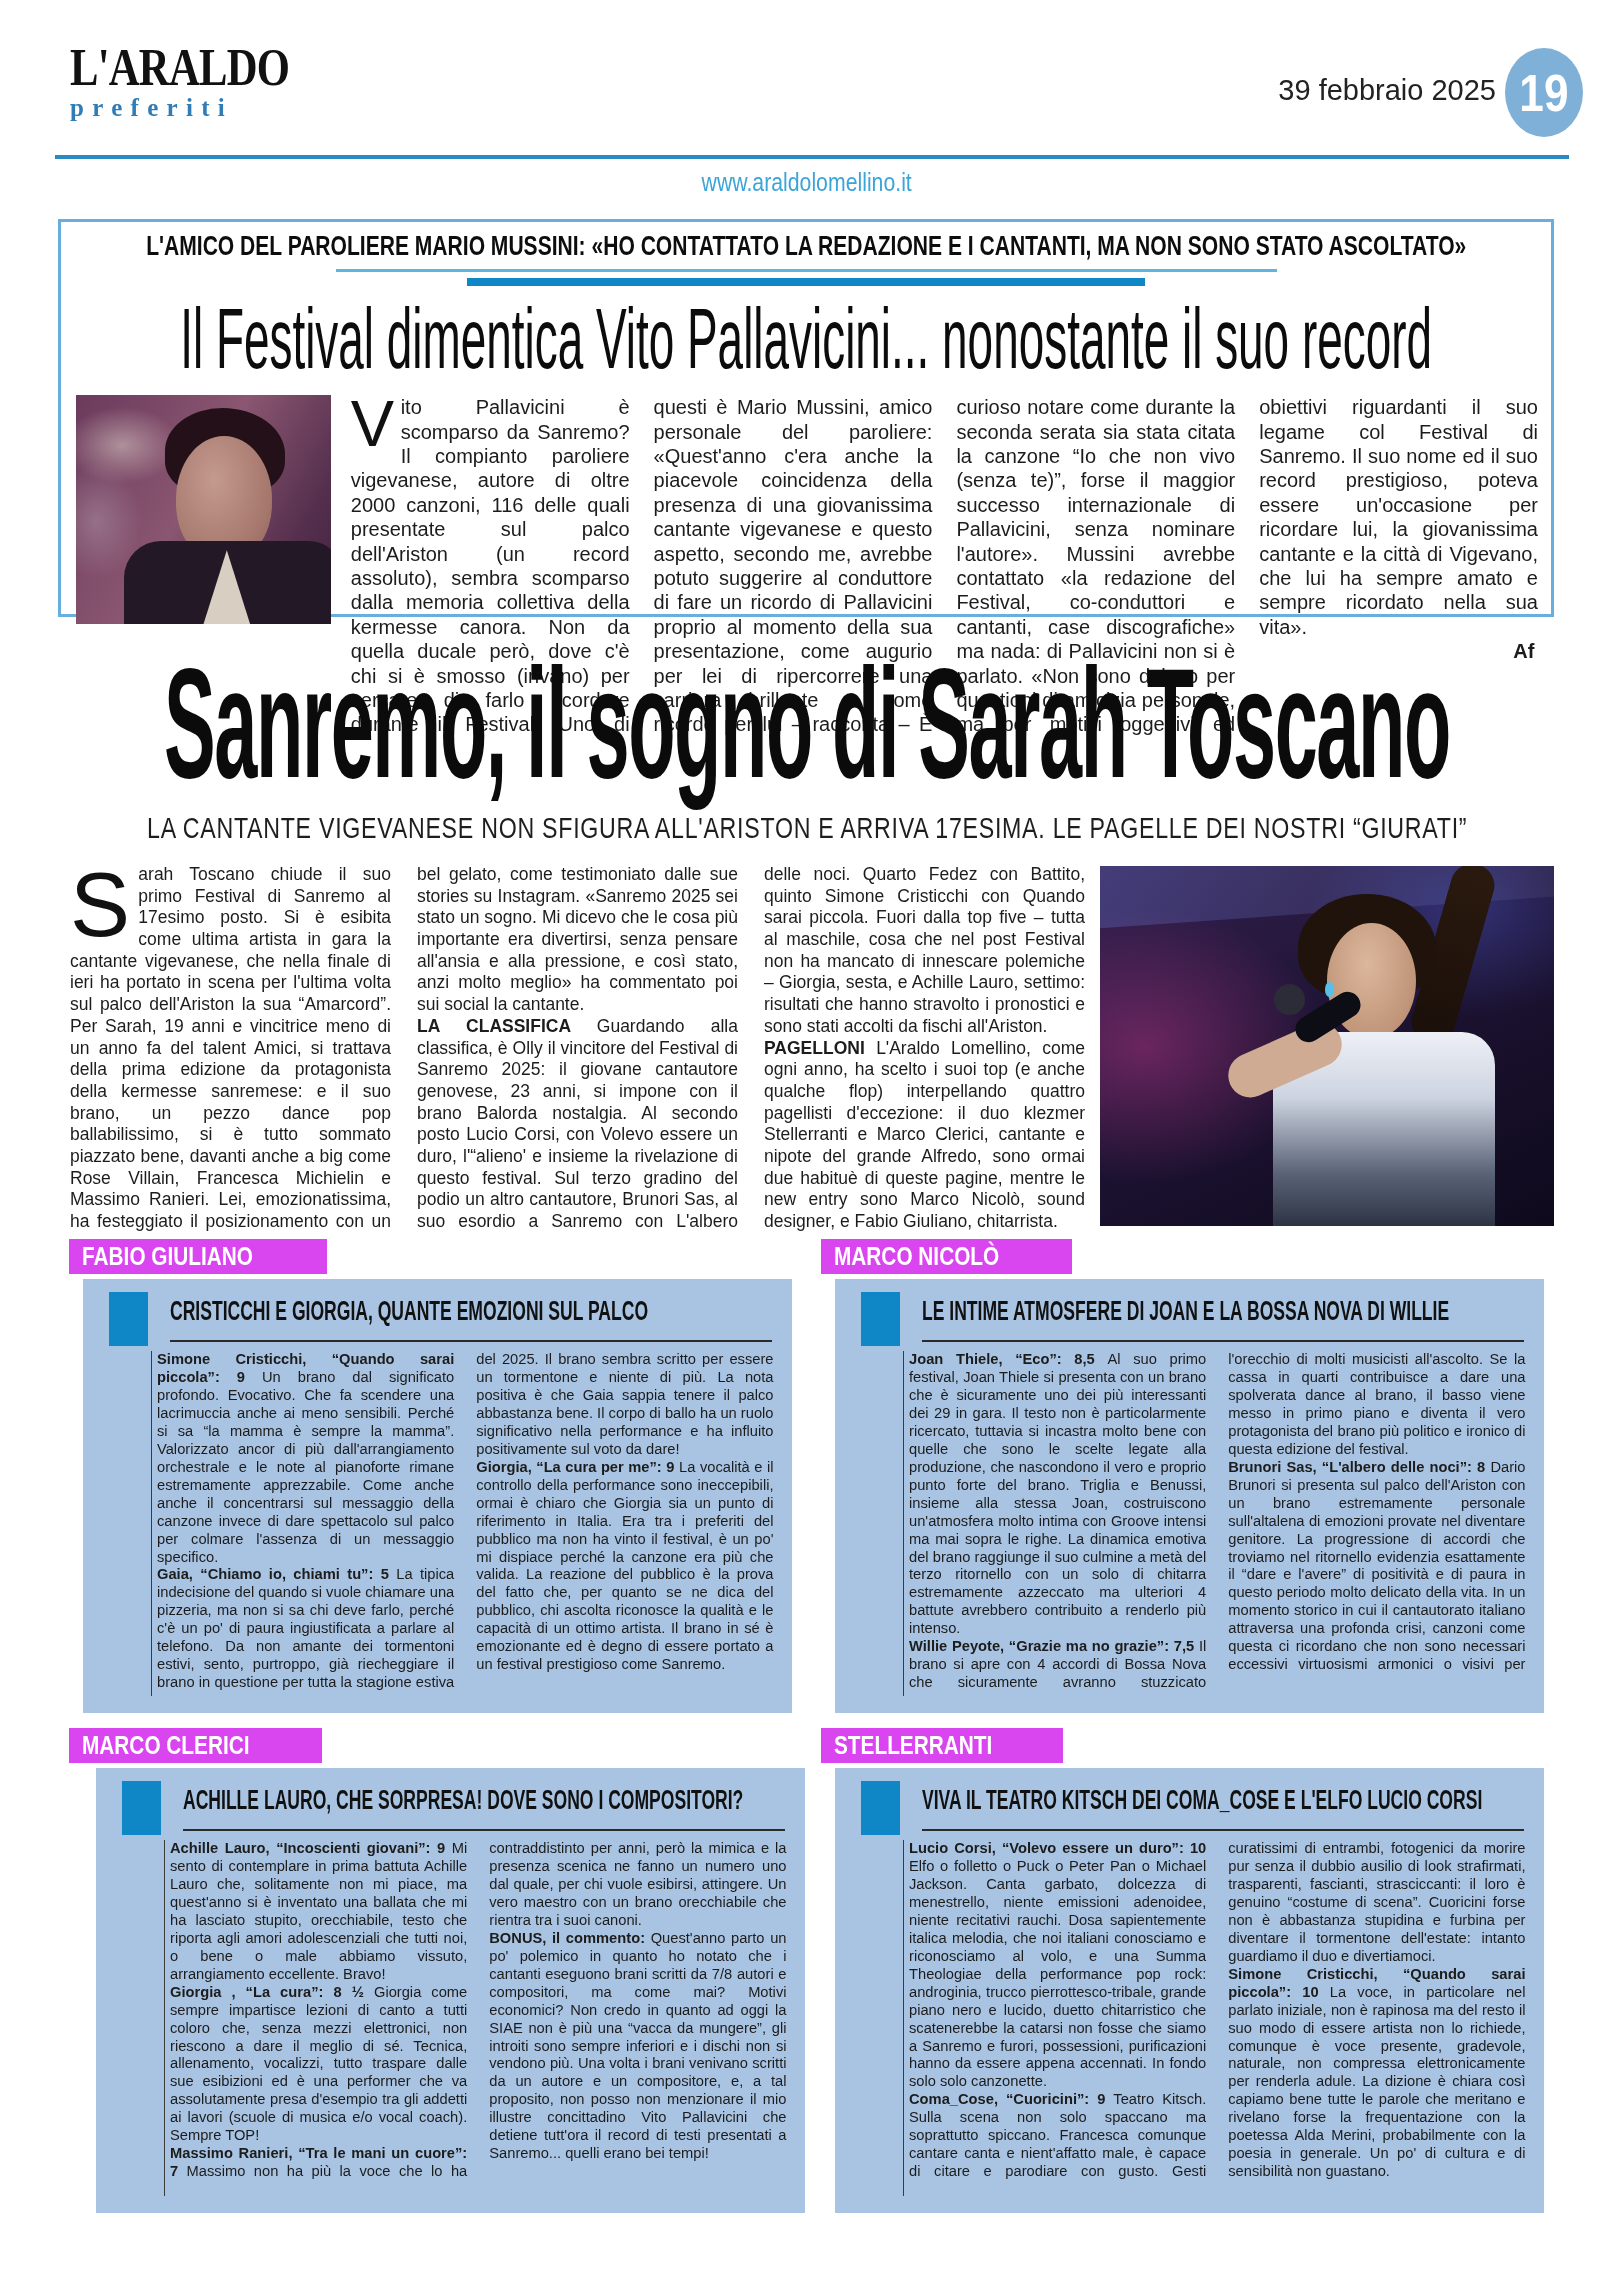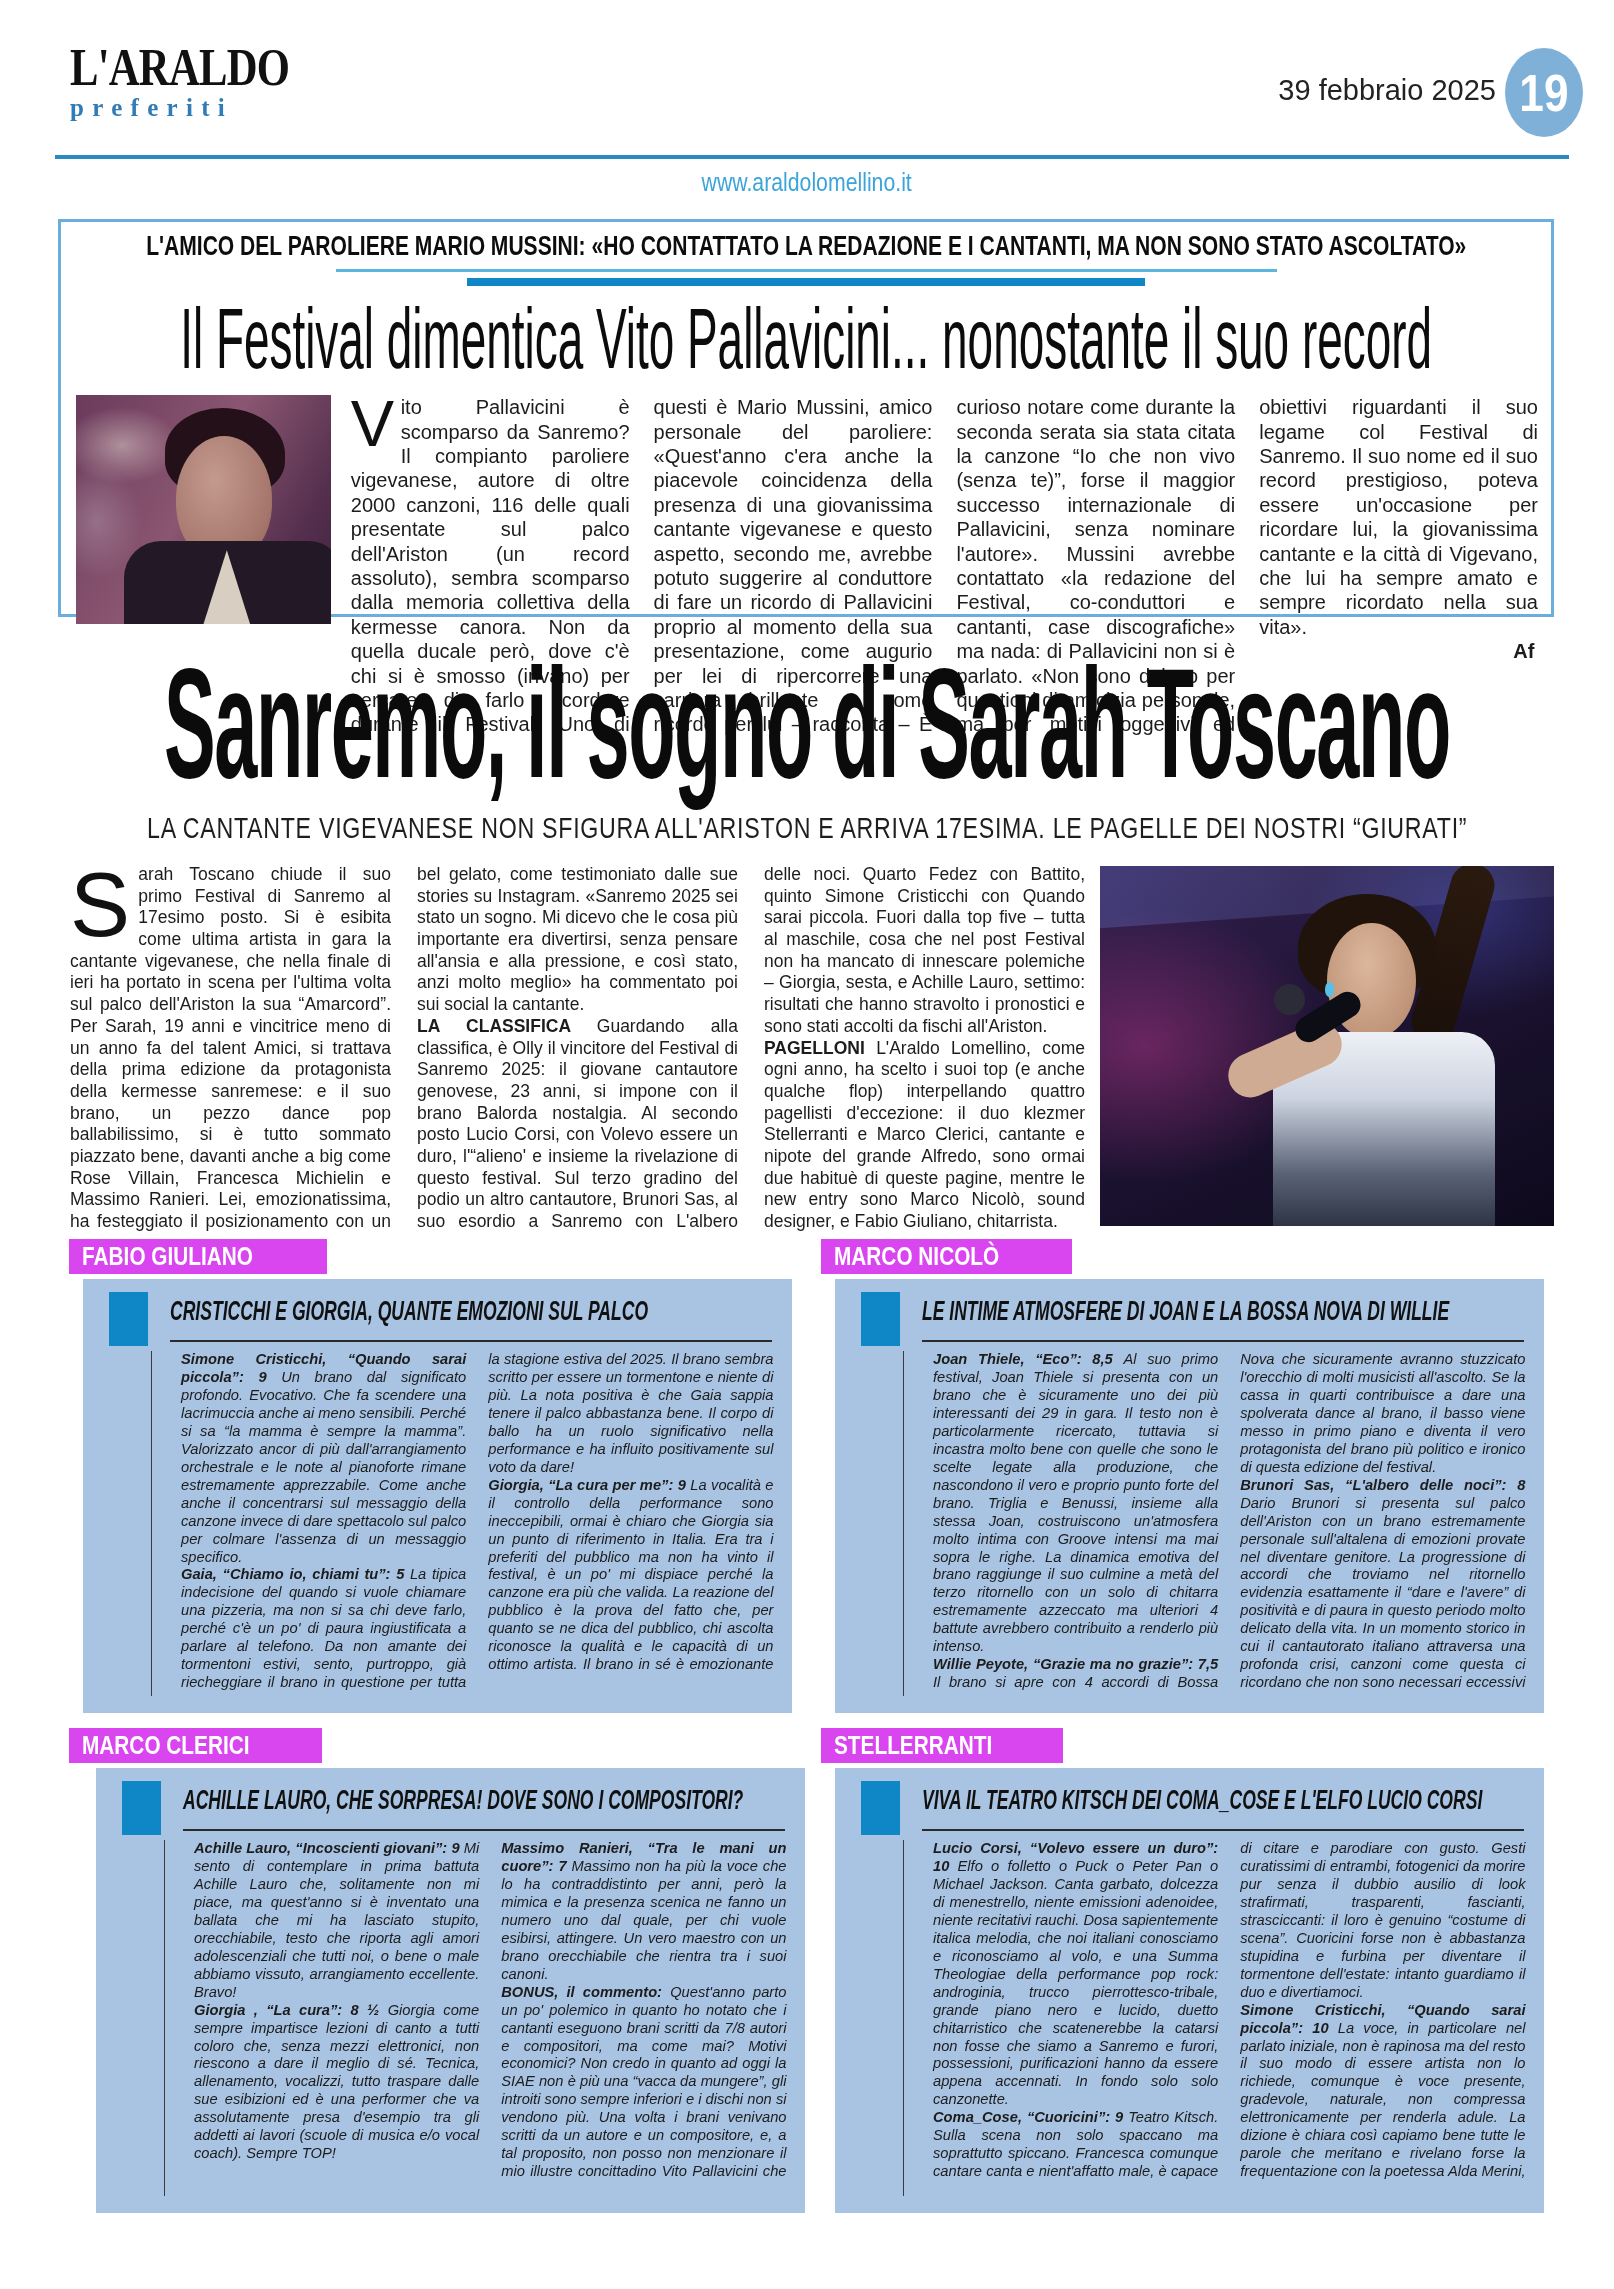--- a/index.html
+++ b/index.html
@@ -77,26 +77,26 @@
   .s-michead{position:absolute;right:249px;top:118px;width:31px;height:31px;border-radius:50%;background:#2c2c38;}
   .s-body{position:absolute;right:59px;top:166px;width:222px;height:196px;border-radius:33px 33px 0 0;
           background:linear-gradient(180deg,#eef0f6 0%,#ccd3e0 34%,#5a6377 72%,#2c3242 100%);}
   .s-arm{position:absolute;right:209px;top:172px;width:120px;height:44px;border-radius:22px;
          background:#ceab92;transform:rotate(-24deg);}
 
   
   .author-bar{position:absolute;height:35px;background:#d946ef;display:flex;align-items:center;
               padding:0 31px 0 13px;width:max-content;}
   .author-bar span{color:#fff;font-weight:700;font-size:26px;transform:scaleX(.80);transform-origin:0 50%;}
-  .rbox{position:absolute;width:709px;background:#a9c4e3;font-style:italic;}
+  .rbox{position:absolute;width:709px;background:#a9c4e3;}
   .rbox-head{position:relative;height:63px;}
   .rbox-square{position:absolute;left:26px;top:13px;width:39px;height:54px;background:#0f86c6;}
   .rbox-title{position:absolute;left:87px;top:16.6px;right:20px;border-bottom:2.8px solid #2a2a2a;height:44px;}
   .rbox-title span{font-weight:700;font-size:27px;transform:scaleX(.65);transform-origin:0 50%;color:#111;}
-  .rbox-body{margin:9.2px 18.5px 0 68px;border-left:1.8px solid #3a3a3a;padding-left:29px;
+  .rbox-body{margin:9.2px 18.5px 0 68px;border-left:1.8px solid #3a3a3a;padding-left:5px;
              column-count:2;column-gap:22px;font-size:14.7px;line-height:1.22;text-align:justify;
              height:calc(100% - 89px);overflow:hidden;}
   .rbox1{left:83px;top:1279px;height:434px;}
   .rbox2{left:835px;top:1279px;height:434px;}
   .rbox3{left:96px;top:1768px;height:445px;}
   .rbox4{left:835px;top:1768px;height:445px;}
   .bar1{left:69px;top:1239px;}
   .bar2{left:821px;top:1239px;}
   .bar3{left:69px;top:1728px;}
   .bar4{left:821px;top:1728px;}

